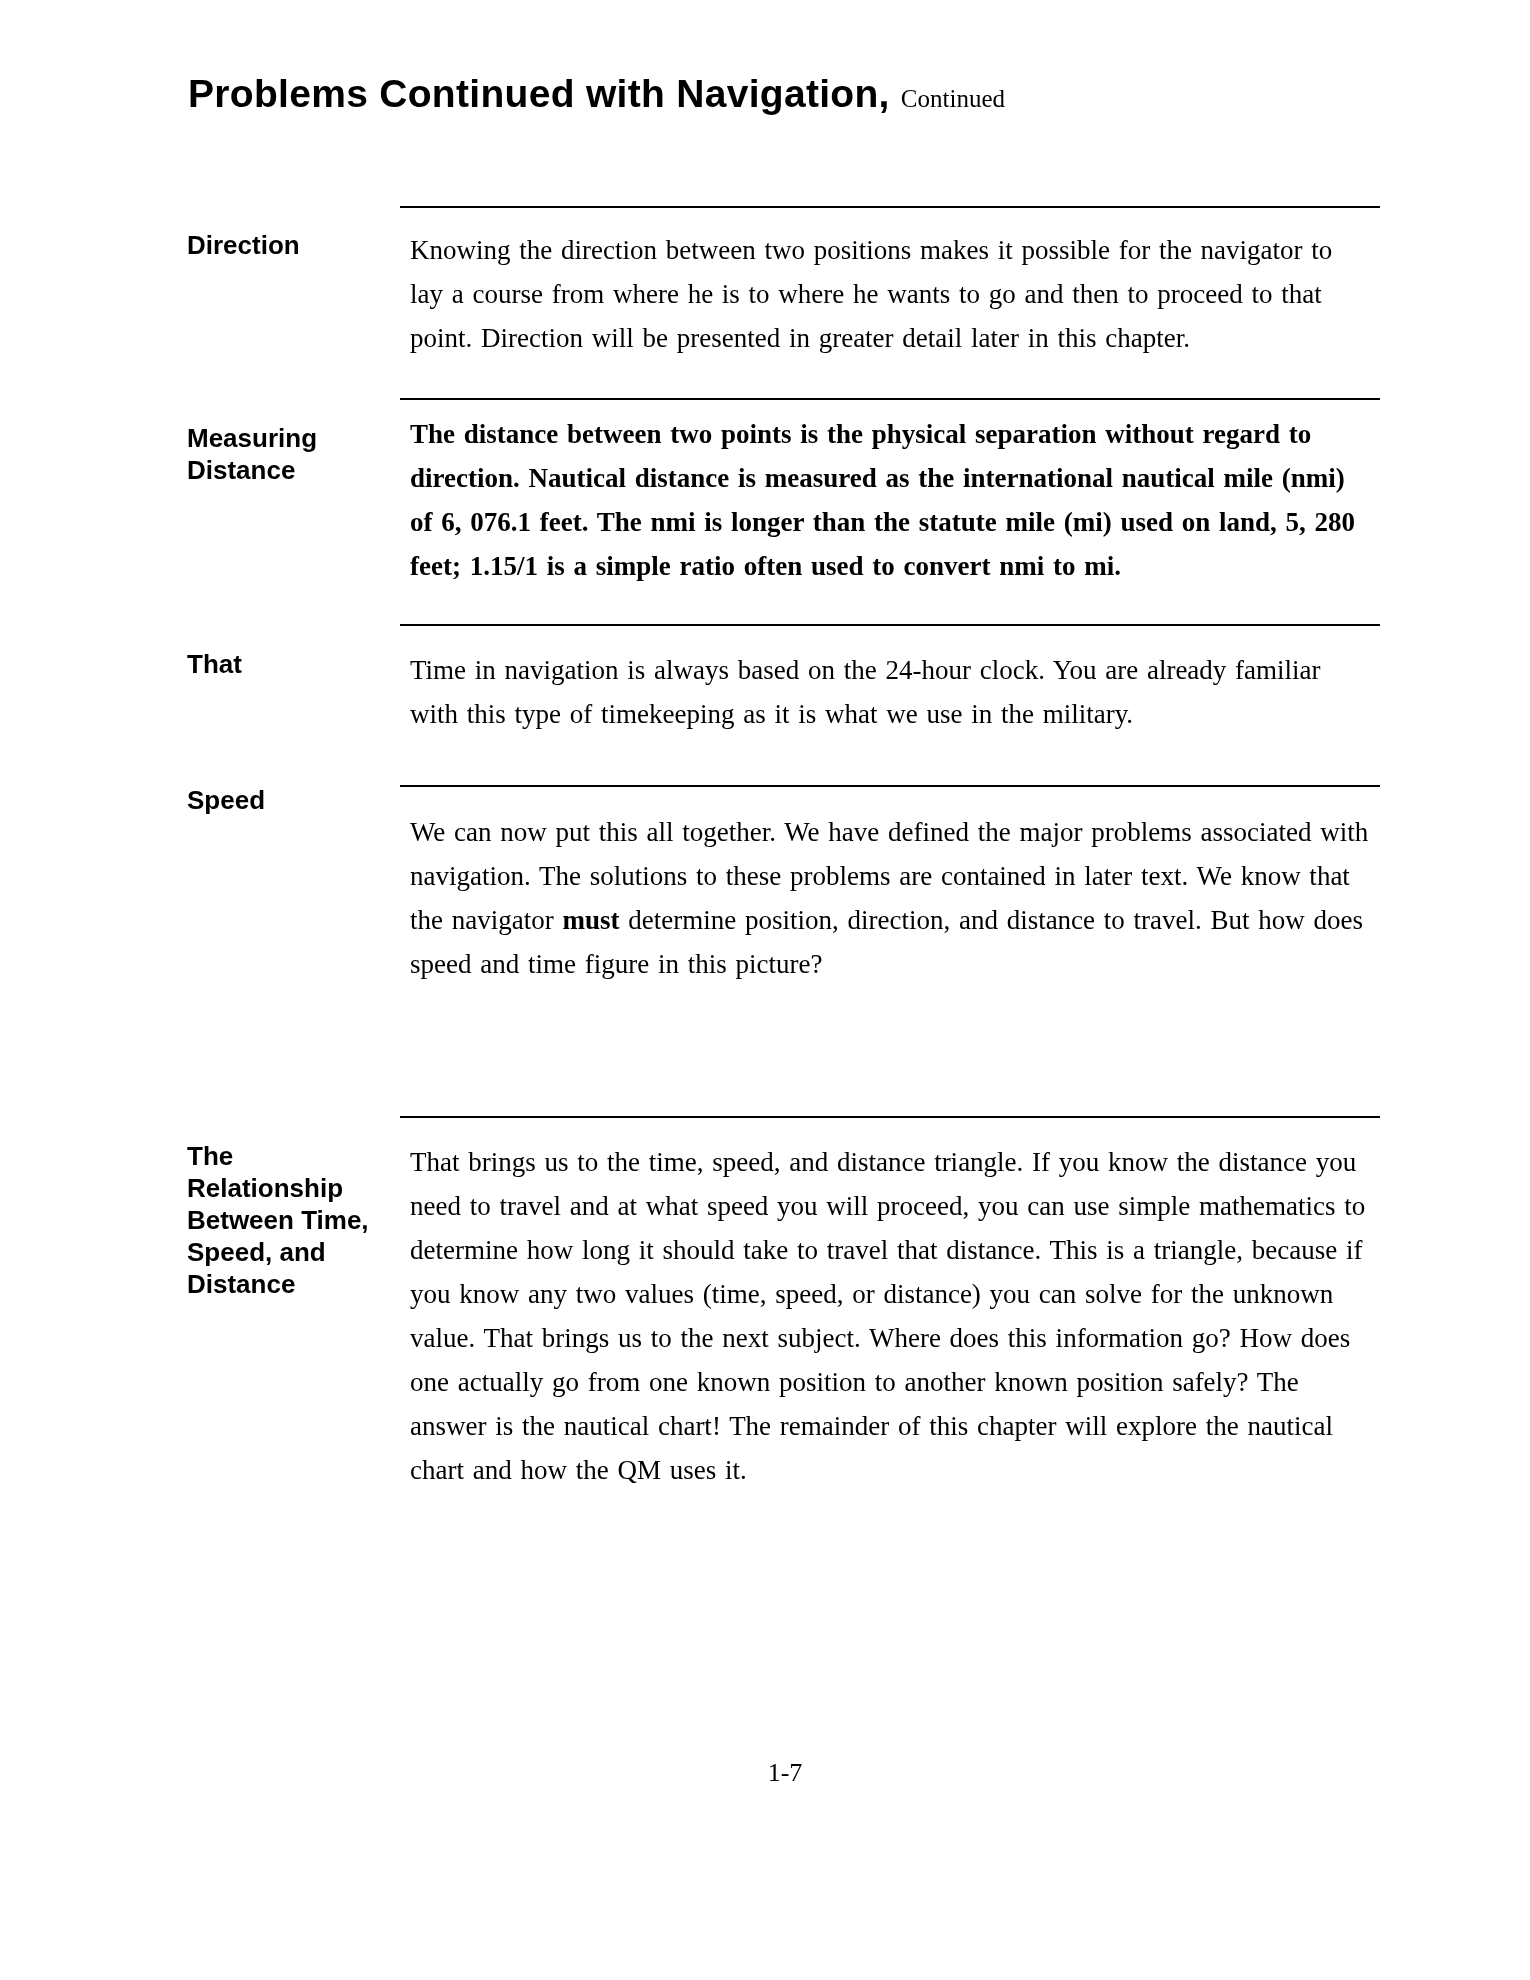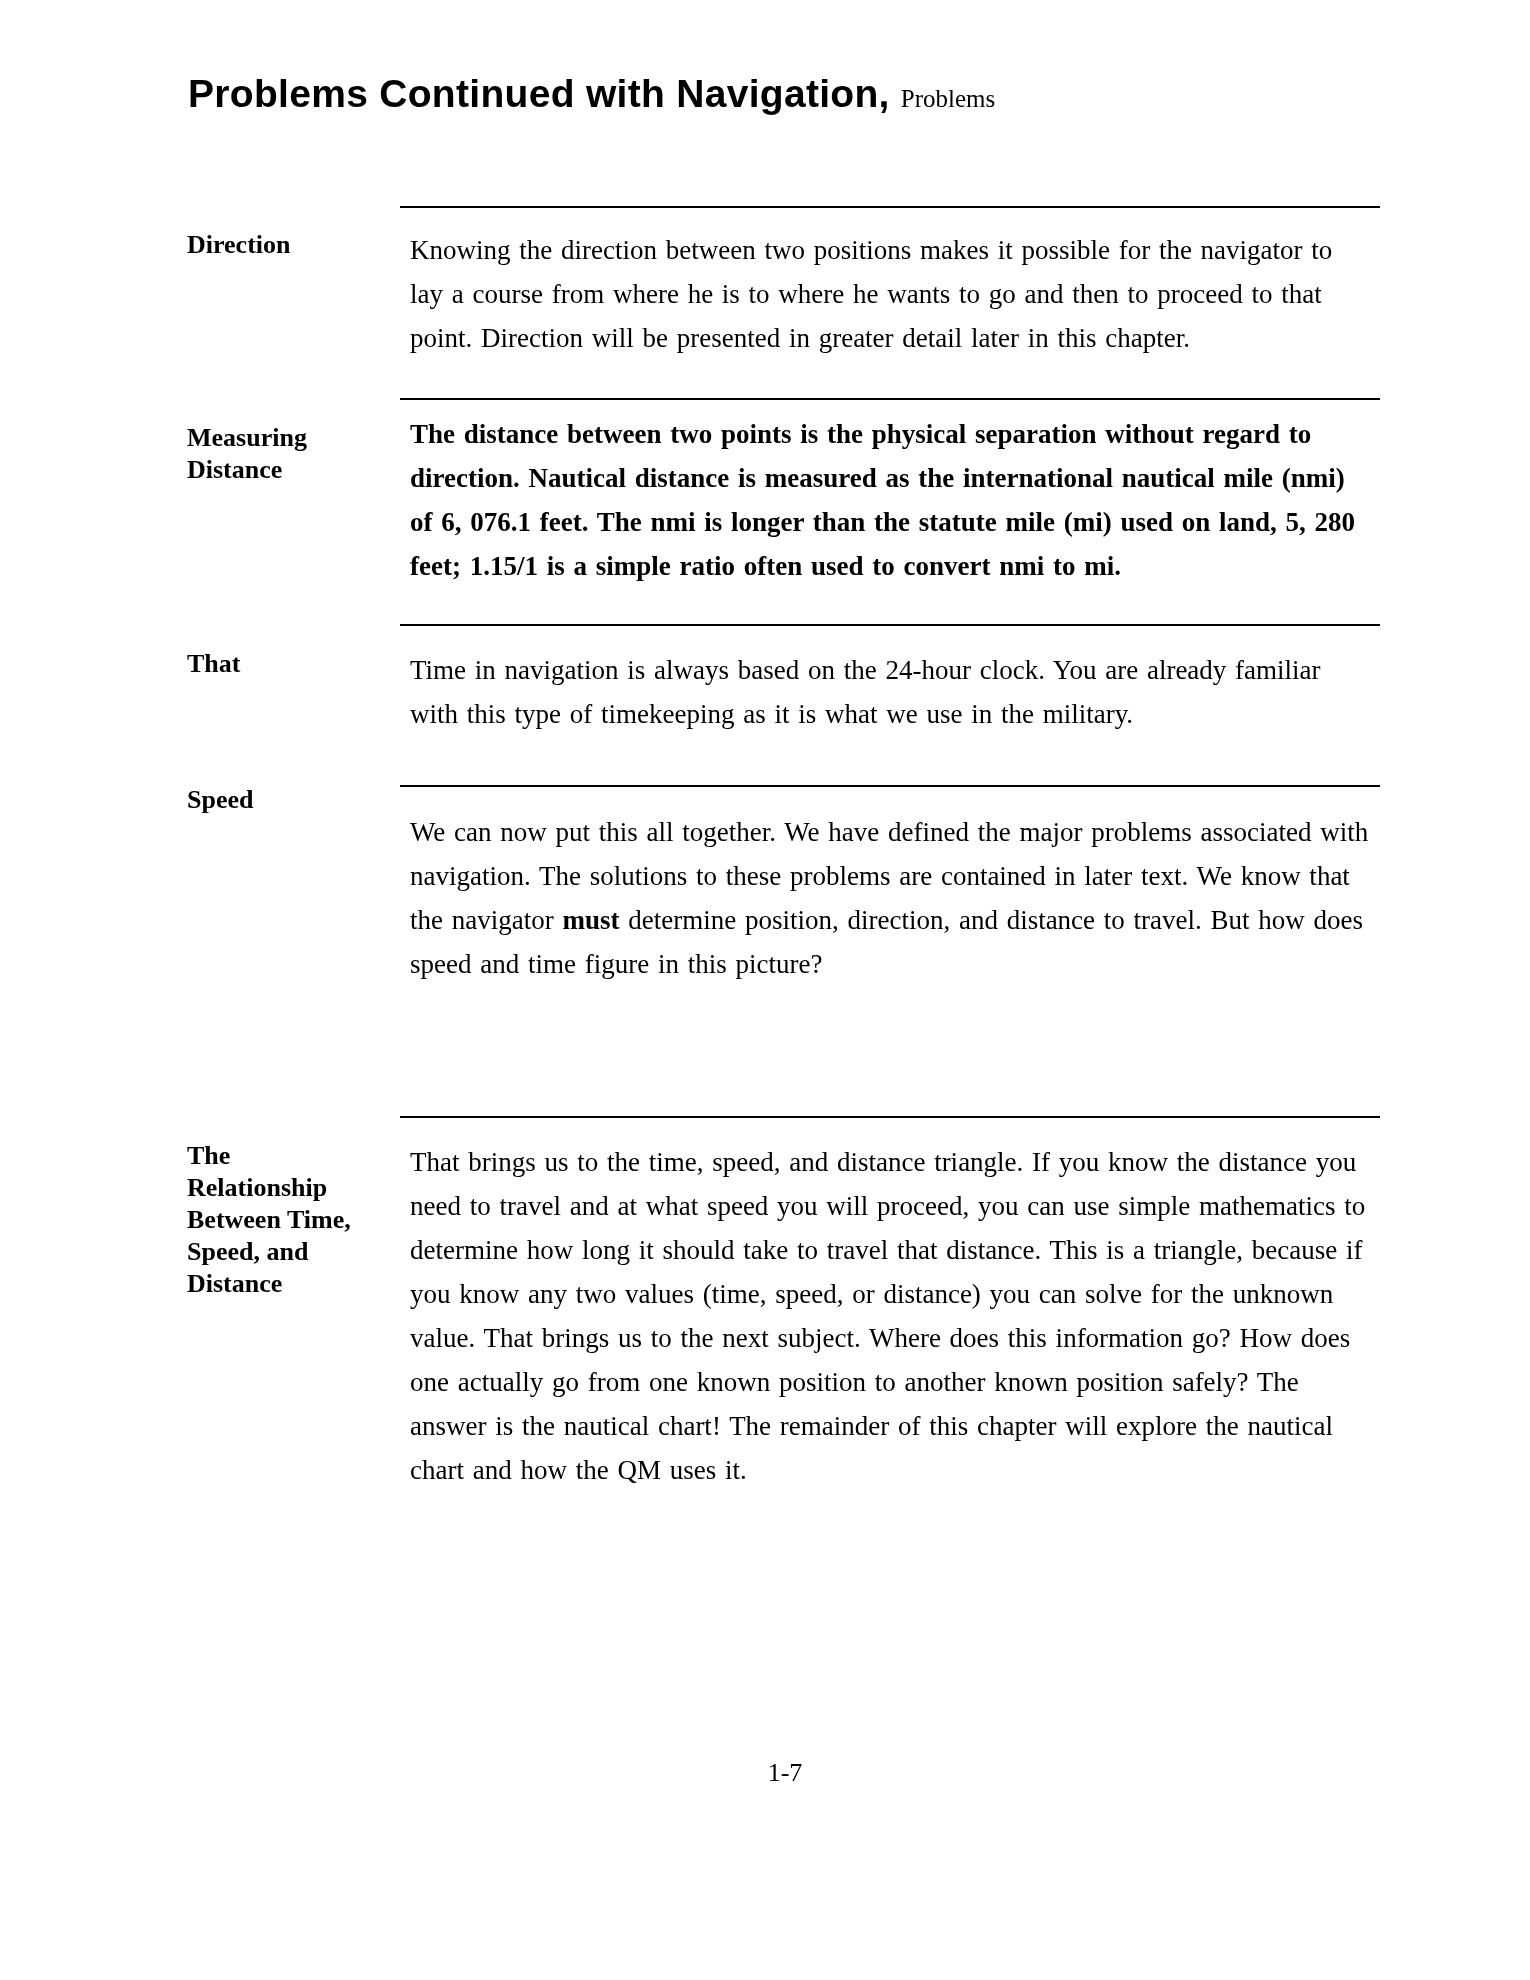--- a/index.html
+++ b/index.html
@@ -5,38 +5,38 @@
   html, body { margin: 0; padding: 0; background: #ffffff; }
   body { width: 1530px; height: 1980px; position: relative; overflow: hidden; color: #000; }
   .title {
     position: absolute; left: 188px; top: 72px;
     font-family: "Liberation Sans", sans-serif; font-weight: bold; font-size: 39px; letter-spacing: 0.3px;
   }
   .title .cont { font-family: "Liberation Serif", serif; font-weight: normal; font-size: 25px; letter-spacing: 0; }
   .rule { position: absolute; left: 400px; width: 980px; height: 0; border-top: 2px solid #000; }
   .label {
     position: absolute; left: 187px; width: 200px;
-    font-family: Liberation Serif, serif; font-weight: bold; font-size: 26px; line-height: 32px;
+    font-family: Liberation Sans, sans-serif; font-weight: bold; font-size: 26px; line-height: 32px;
   }
   .body {
     position: absolute; left: 410px; width: 960px;
     font-family: "Liberation Serif", serif; font-size: 27px; line-height: 44px;
     word-spacing: 2px;
   }
   .body p { margin: 0; }
   .body p + p { margin-top: 34px; }
   .pagenum {
     position: absolute; left: 0; width: 1530px; top: 1758px; text-align: center;
     font-family: "Liberation Serif", serif; font-size: 26px; margin-left: 20px;
   }
 </style>
 </head>
 <body>
 
-<div class="title"><span>Problems Continued with Navigation,</span> <span class="cont">Problems</span></div>
+<div class="title"><span>Problems Continued with Navigation,</span> <span class="cont">Continued</span></div>
 
 <div class="rule" style="top:206px;"></div>
 <div class="label" style="top:229px;">Direction</div>
 <div class="body" style="top:228px;">
   <p>Knowing the direction between two positions makes it possible for the navigator to lay a course from where he is to where he wants to go and then to proceed to that point. Direction will be presented in greater detail later in this chapter.</p>
 </div>
 
 <div class="rule" style="top:398px;"></div>
 <div class="label" style="top:422px;">
   <div>Measuring</div>

